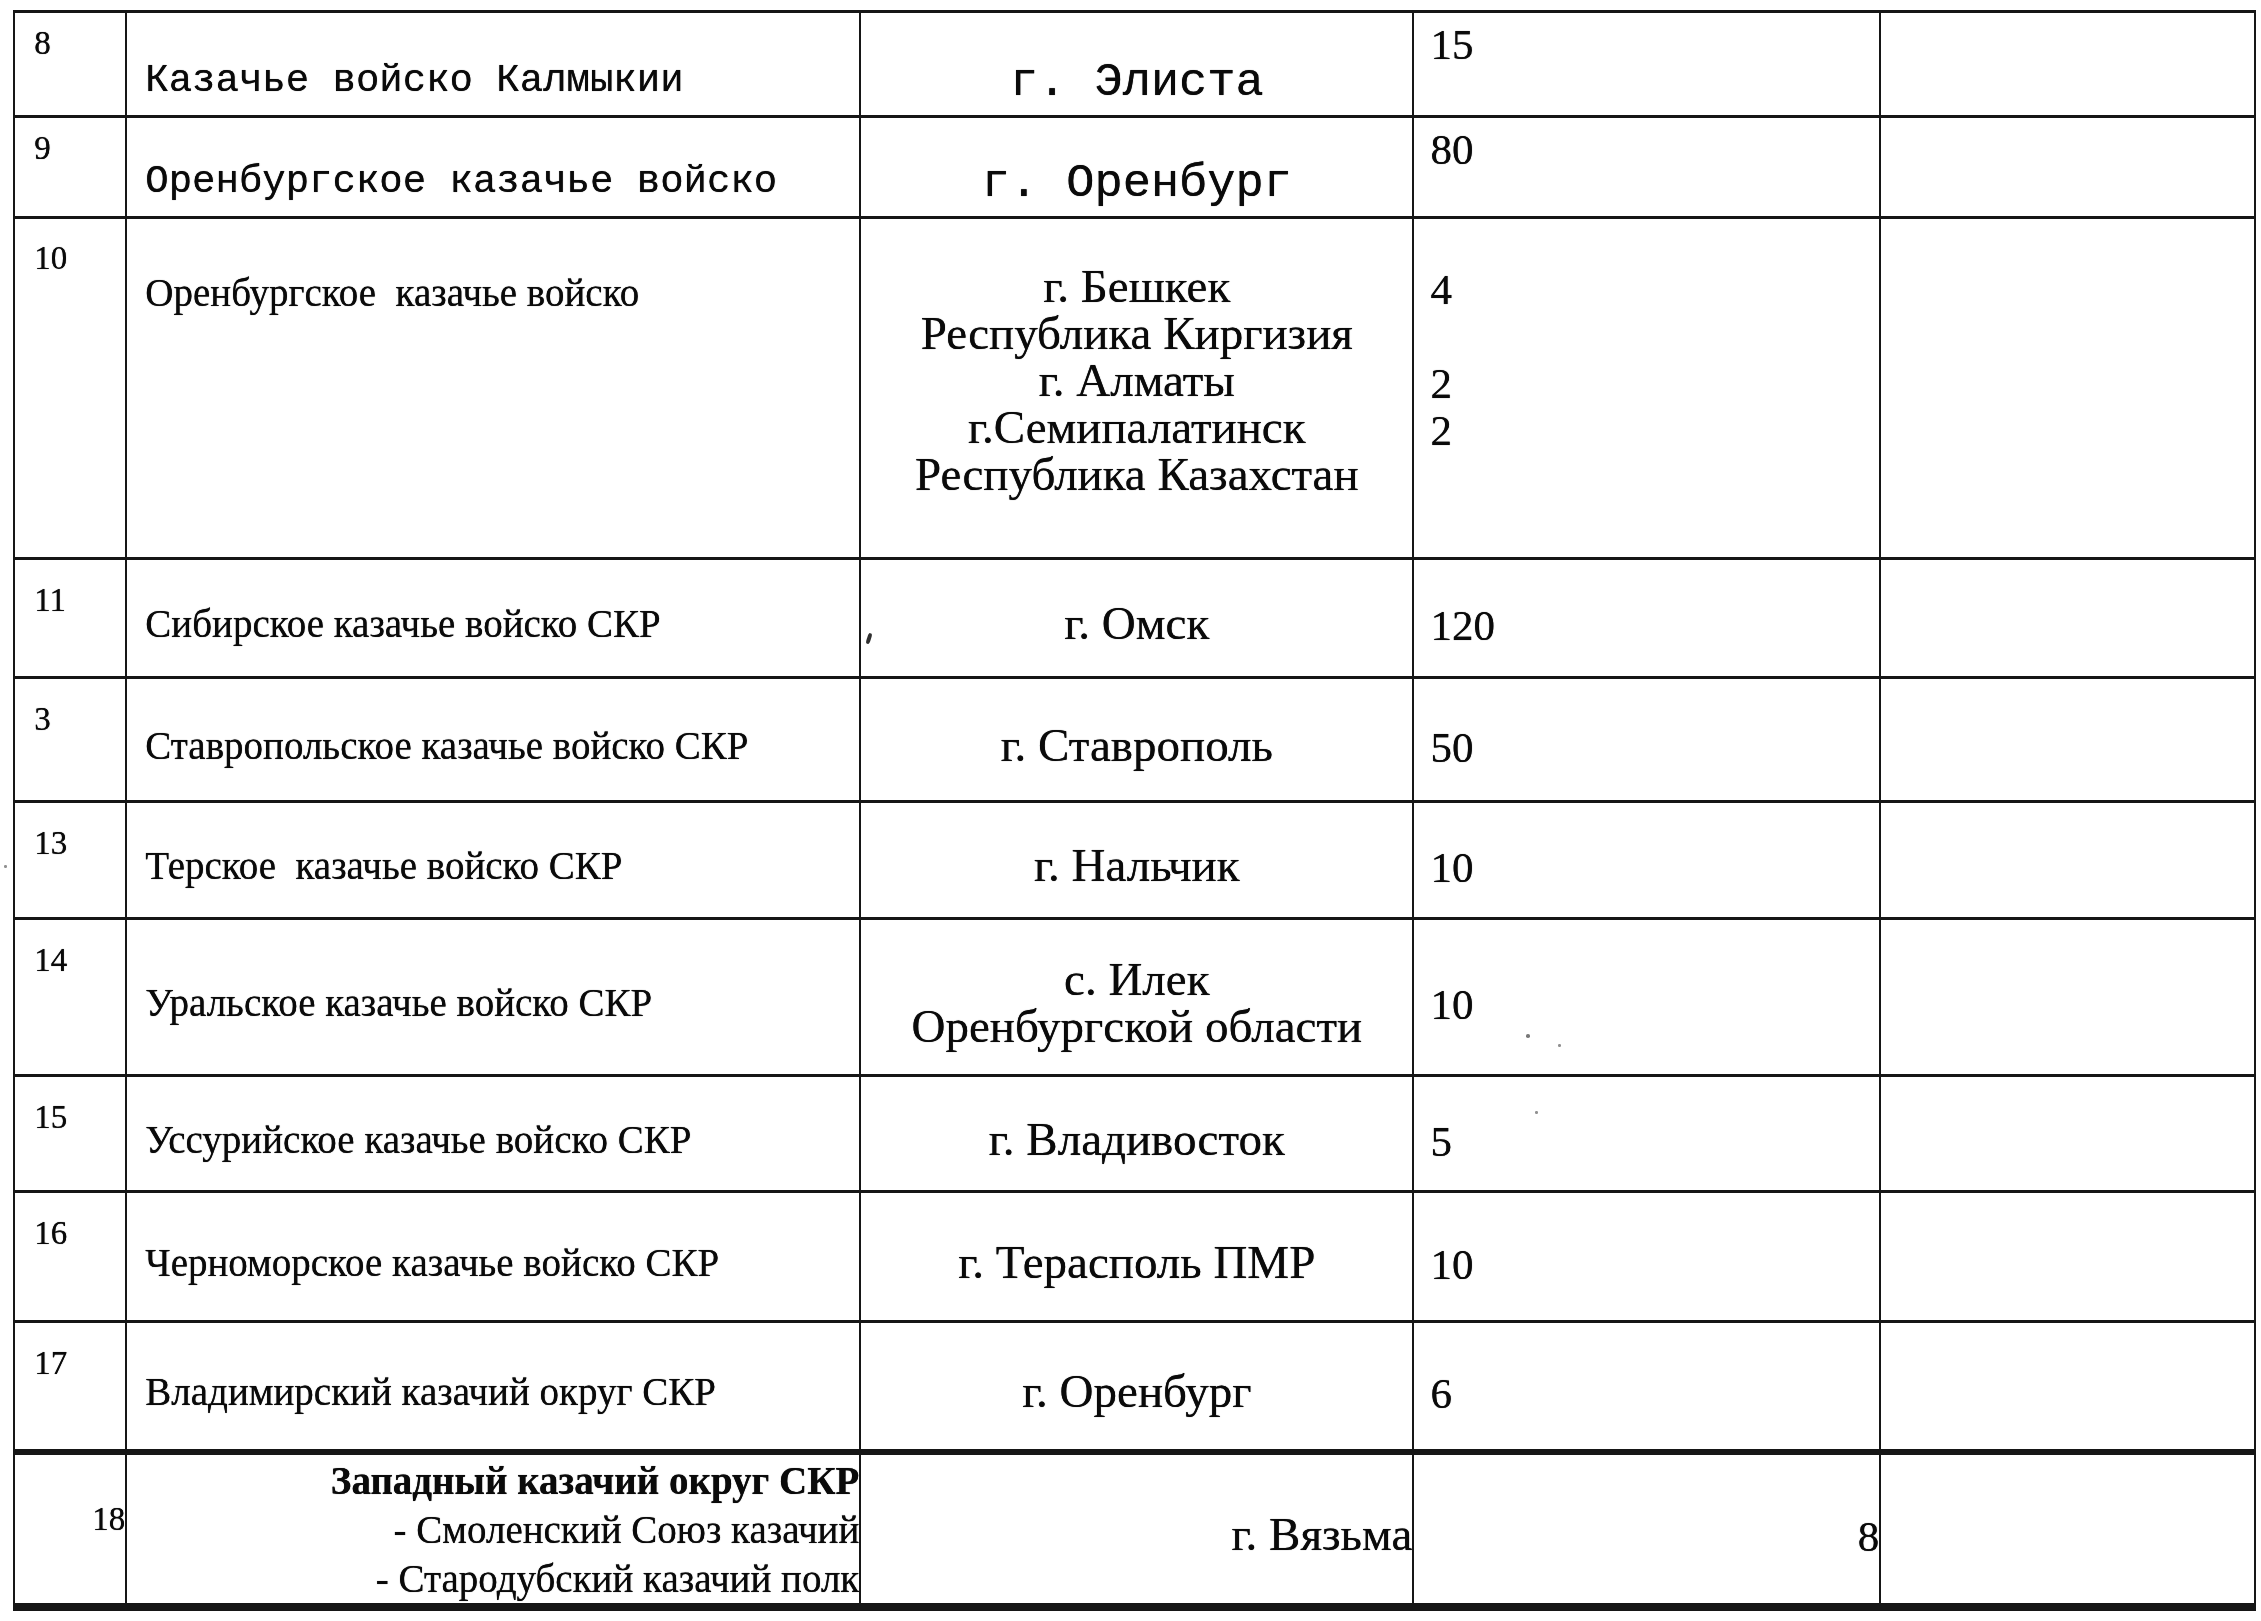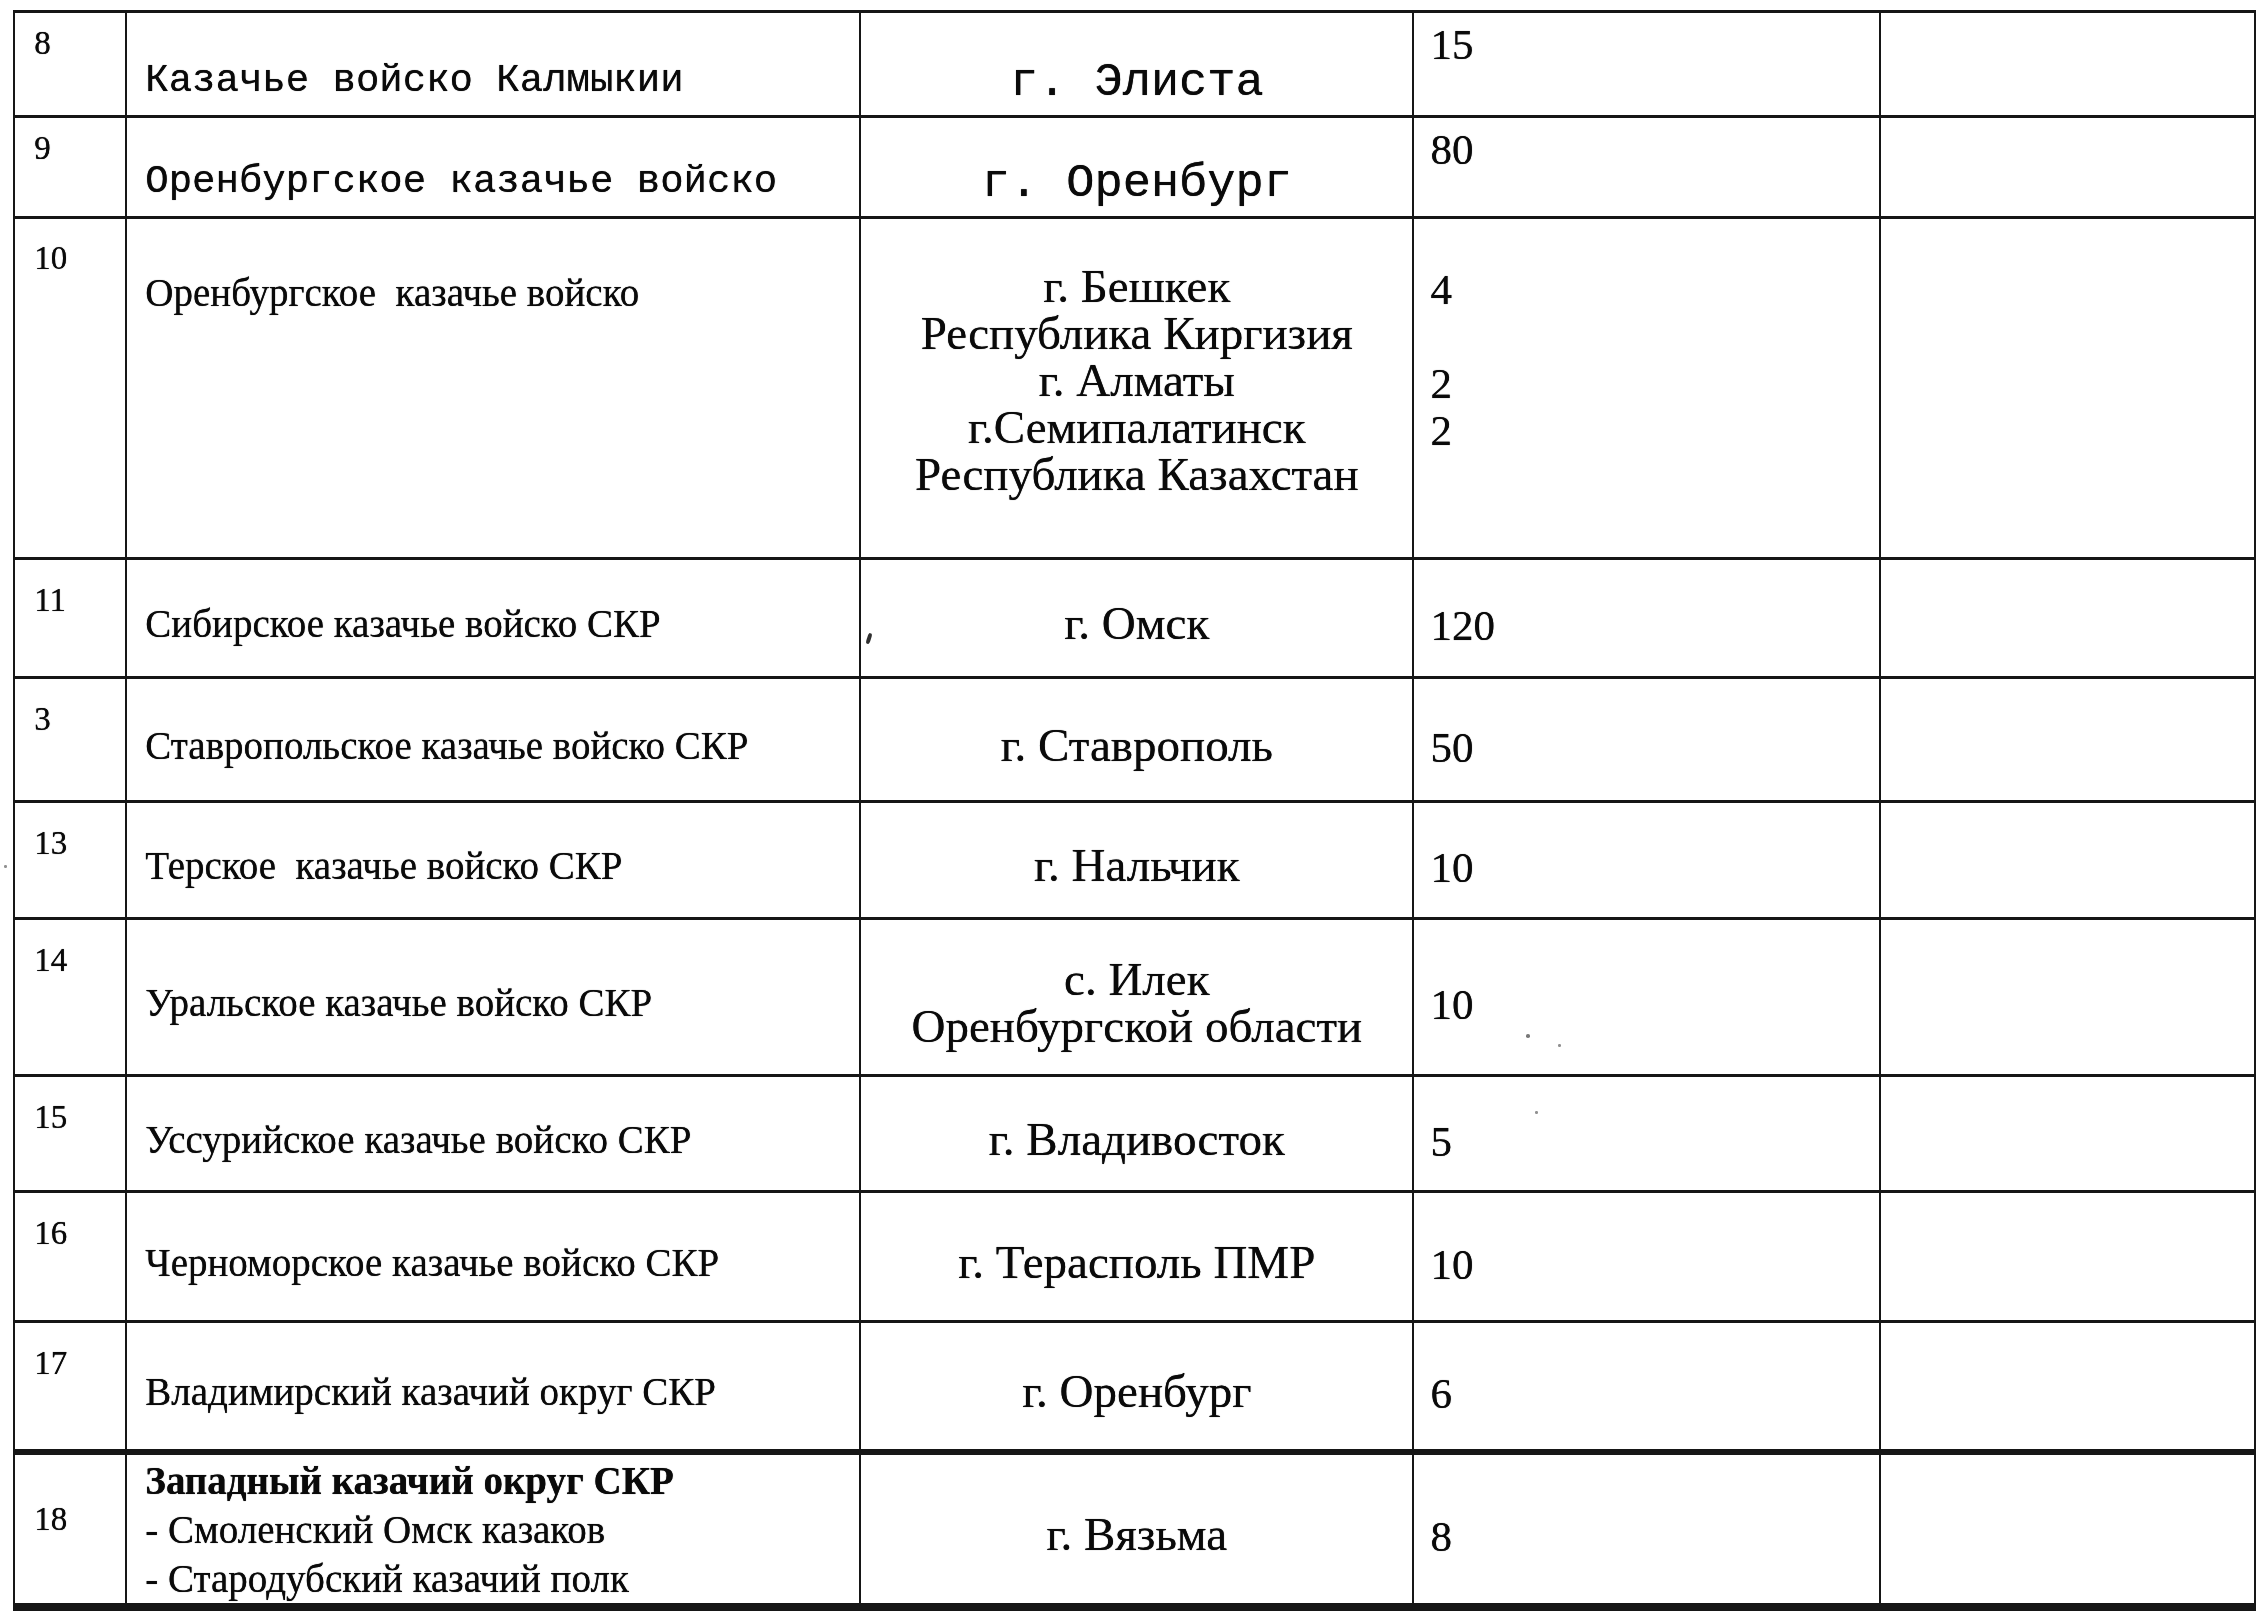--- a/index.html
+++ b/index.html
@@ -32,21 +32,21 @@
   col.col-notes{width:375px;}
 
   td.cell{
     border:2.2px solid var(--line);
     padding:0;
     overflow:hidden;
   }
   tr.table-row td.cell{border-top-width:3.7px;}
   tr.table-row:first-child td.cell{border-top-width:3px;}
   tr.heavy-top td.cell{border-top-width:6.7px;}
-  tr.table-row:last-child td.cell{border-bottom-width:8.1px;}
+  tr.table-row:last-child td.cell{border-bottom-width:8.1px;text-align:right;}
 
   
   .ink{ text-shadow:0 0 0.7px currentColor; }
   .num-text{font-size:33px;line-height:1.1;}
   .name-line{font-size:39px;line-height:49px;white-space:pre-wrap;}
   .name-line.bold{font-weight:bold;}
   .city-text{font-size:47px;line-height:47px;white-space:pre-line;}
   .count-text{font-size:43px;line-height:47px;white-space:pre-line;}
 
   
@@ -272,21 +272,21 @@
       </td>
       <td class="cell notes-cell"></td>
     </tr>
         <tr class="table-row align-mid last-row heavy-top" style="height: 152px;">
       <td class="cell num-cell">
         <span class="num-text ink">18</span>
       </td>
       <td class="cell name-cell">
         <div class="name-block">
               <div class="name-line ink bold">Западный казачий округ СКР</div>
-              <div class="name-line ink">- Смоленский Омск казаков</div>
+              <div class="name-line ink">- Смоленский Союз казачий</div>
               <div class="name-line ink">- Стародубский казачий полк</div>
             </div>
       </td>
       <td class="cell city-cell">
         <div class="city-text ink">г. Вязьма</div>
       </td>
       <td class="cell count-cell">
         <div class="count-text ink">8</div>
       </td>
       <td class="cell notes-cell"></td>

